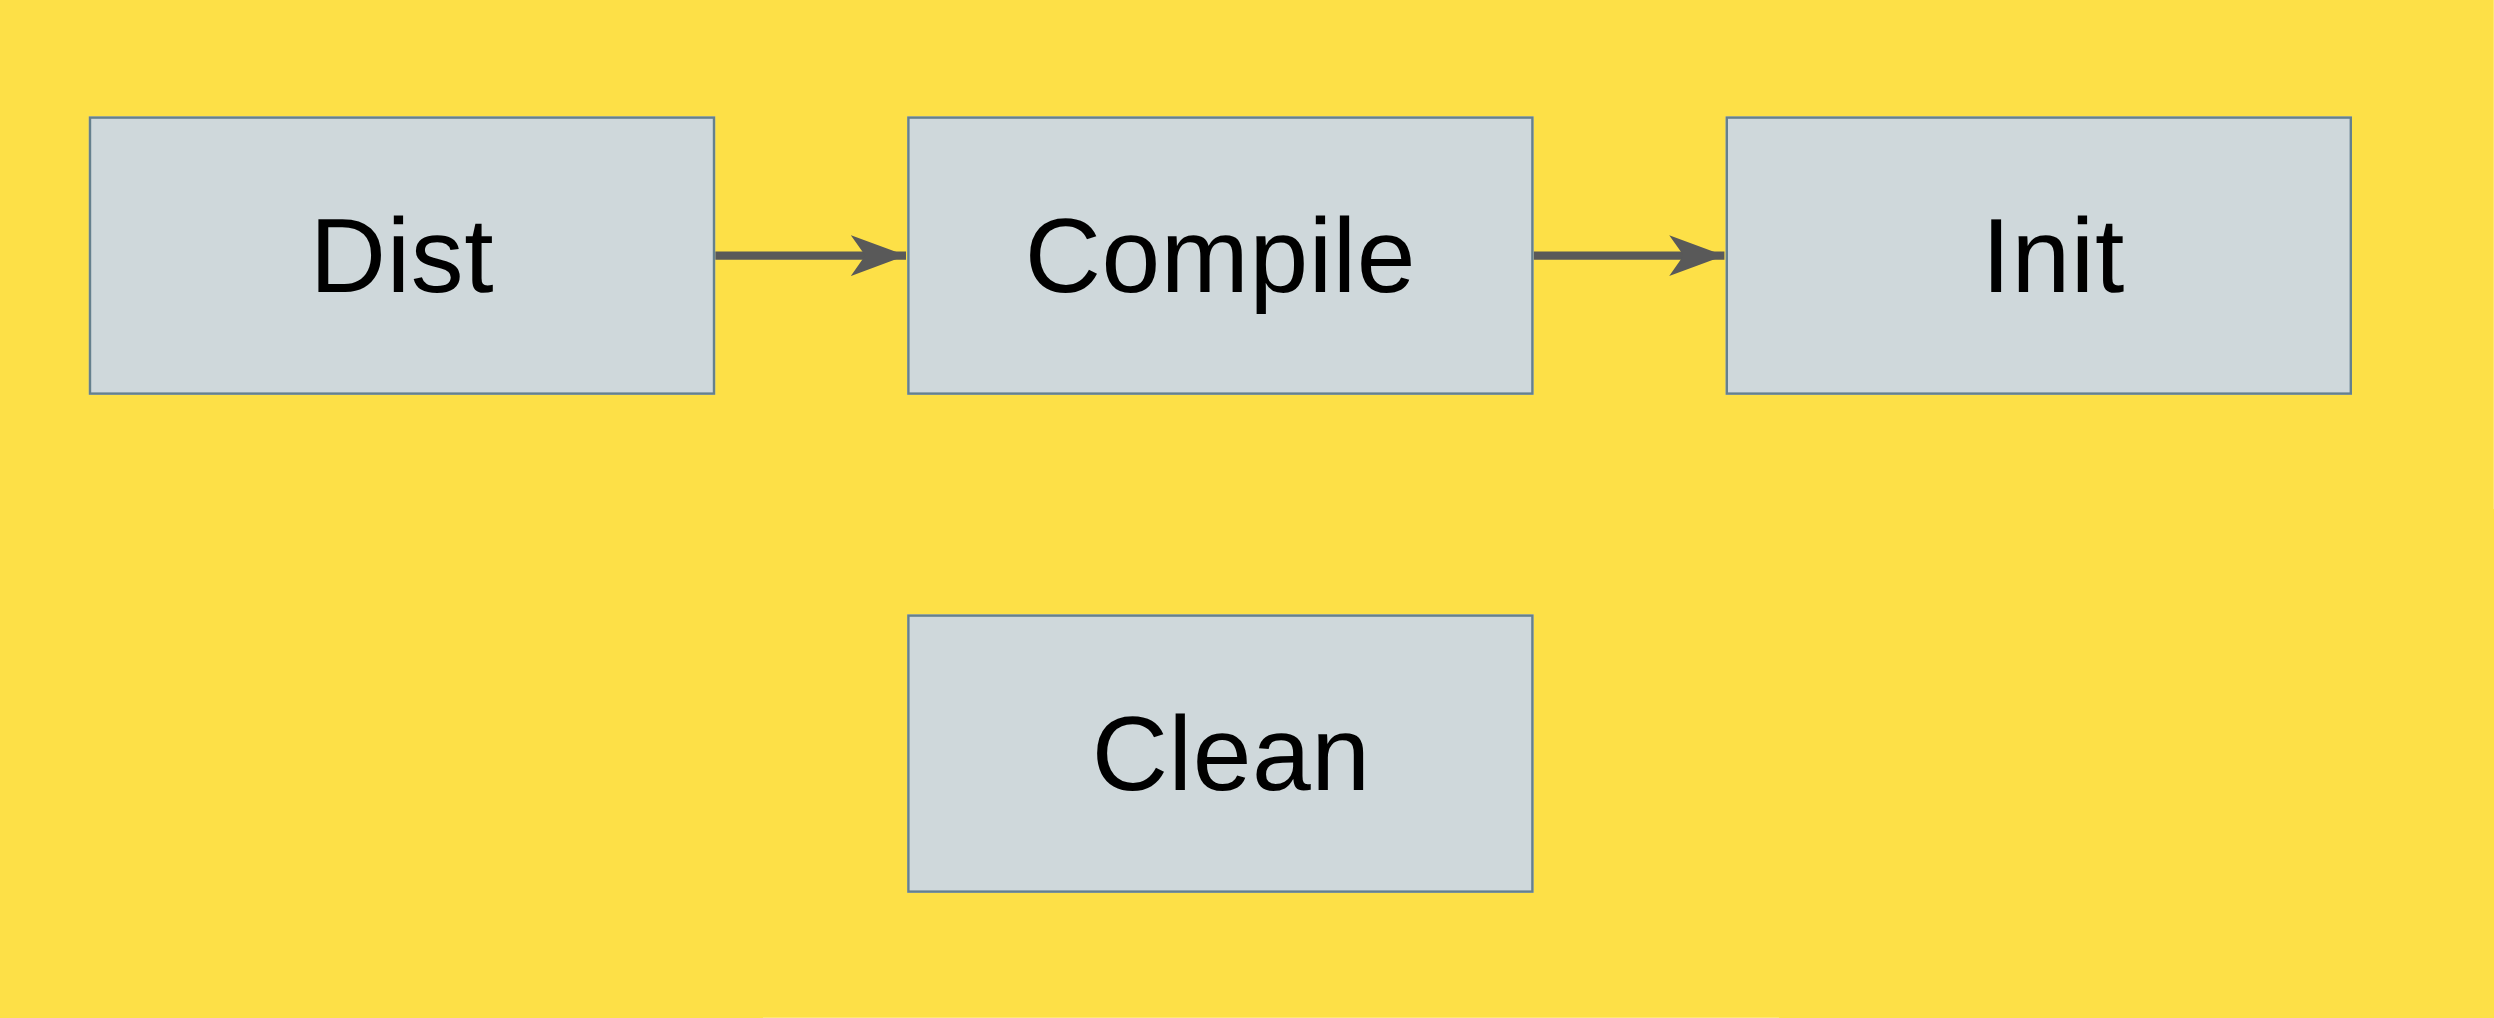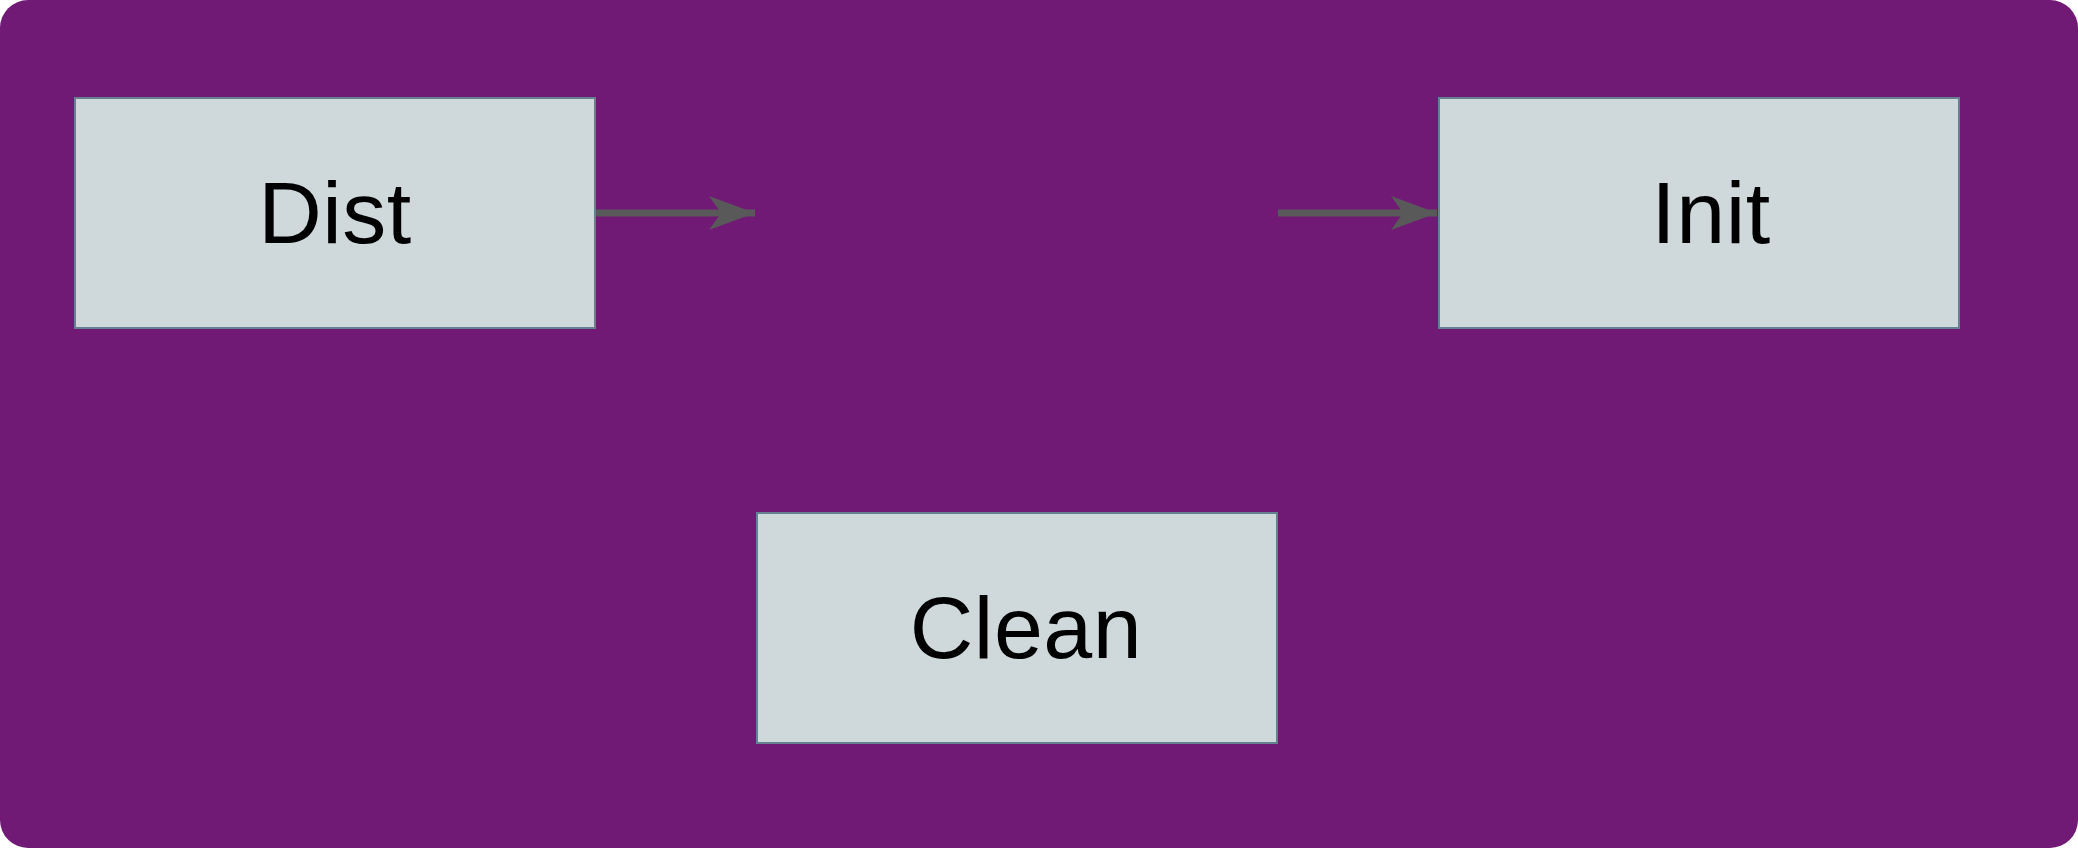--- a/index.html
+++ b/index.html
@@ -41,36 +41,39 @@
     letter-spacing: 0.5px;
   }
   .node-dist    { left: 74px;   top: 97px;  }
   .node-compile { left: 756px;  top: 97px;  }
   .node-init    { left: 1438px; top: 97px; padding-left: 24px;  }
   .node-clean   { left: 756px;  top: 512px; }
 </style>
 </head>
 <body>
 
-<div class="canvas" style="background-color: #701a75; border-radius: 28px;">
+<div class="canvas" style="background-color: #fde047;">
 
   <svg class="edge-layer" width="2078" height="848" viewBox="0 0 2078 848" xmlns="http://www.w3.org/2000/svg">
     <defs>
       <marker id="arrowhead" markerUnits="userSpaceOnUse" markerWidth="46" markerHeight="34" refX="46" refY="17" orient="auto">
         <polygon points="0 0, 46 17, 0 34, 12 17" fill="#595959"></polygon>
       </marker>
     </defs>
     <line x1="596" y1="213" x2="755" y2="213" stroke-width="7" marker-end="url(#arrowhead)" stroke="#595959"></line>
     <line x1="1278" y1="213" x2="1437" y2="213" stroke-width="7" marker-end="url(#arrowhead)" stroke="#595959"></line>
   </svg>
 
   <div class="node node-dist" style="background-color: rgb(207, 216, 219); border-color: rgb(101, 128, 142);">
     <span class="label" style="color: rgb(0, 0, 0);">Dist</span>
   </div>
 
+  <div class="node node-compile" style="background-color: rgb(207, 216, 219); border-color: rgb(101, 128, 142);">
+    <span class="label" style="color: rgb(0, 0, 0);">Compile</span>
+  </div>
 
   <div class="node node-init" style="background-color: rgb(207, 216, 219); border-color: rgb(101, 128, 142);">
     <span class="label" style="color: rgb(0, 0, 0);">Init</span>
   </div>
 
   <div class="node node-clean" style="background-color: rgb(207, 216, 219); border-color: rgb(101, 128, 142); padding-left: 18px;">
     <span class="label" style="color: rgb(0, 0, 0);">Clean</span>
   </div>
 
 </div>

